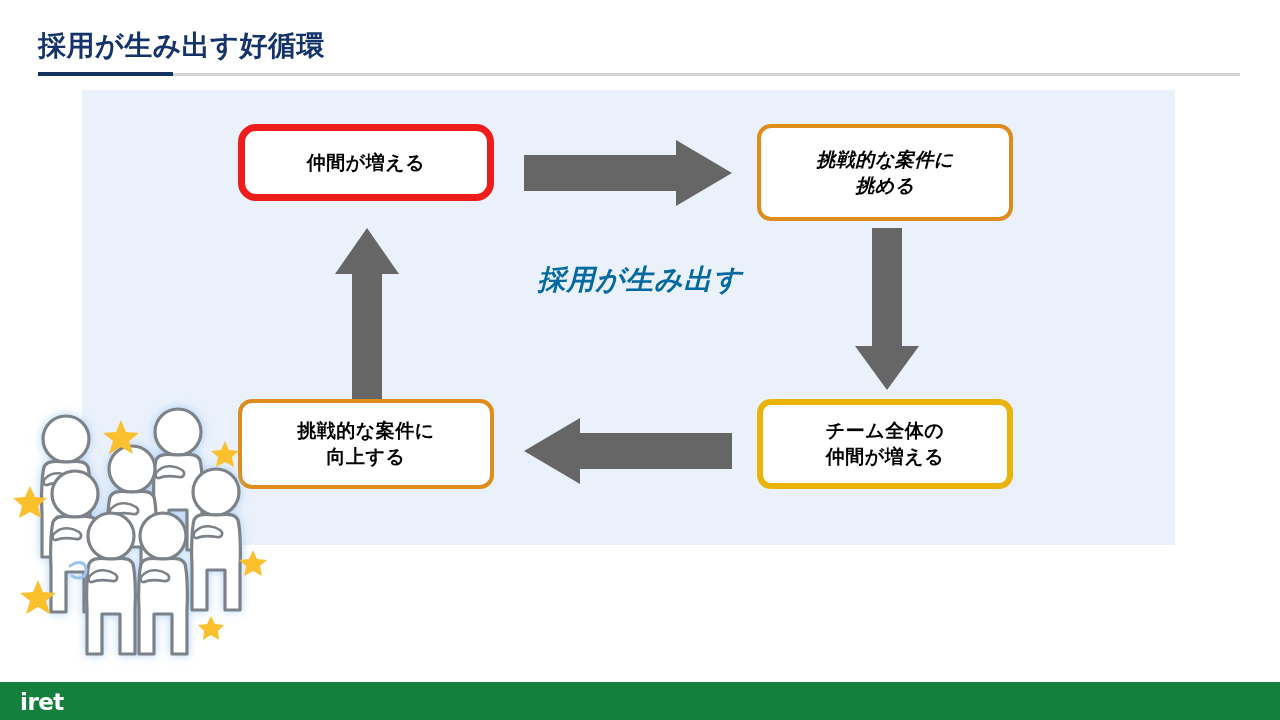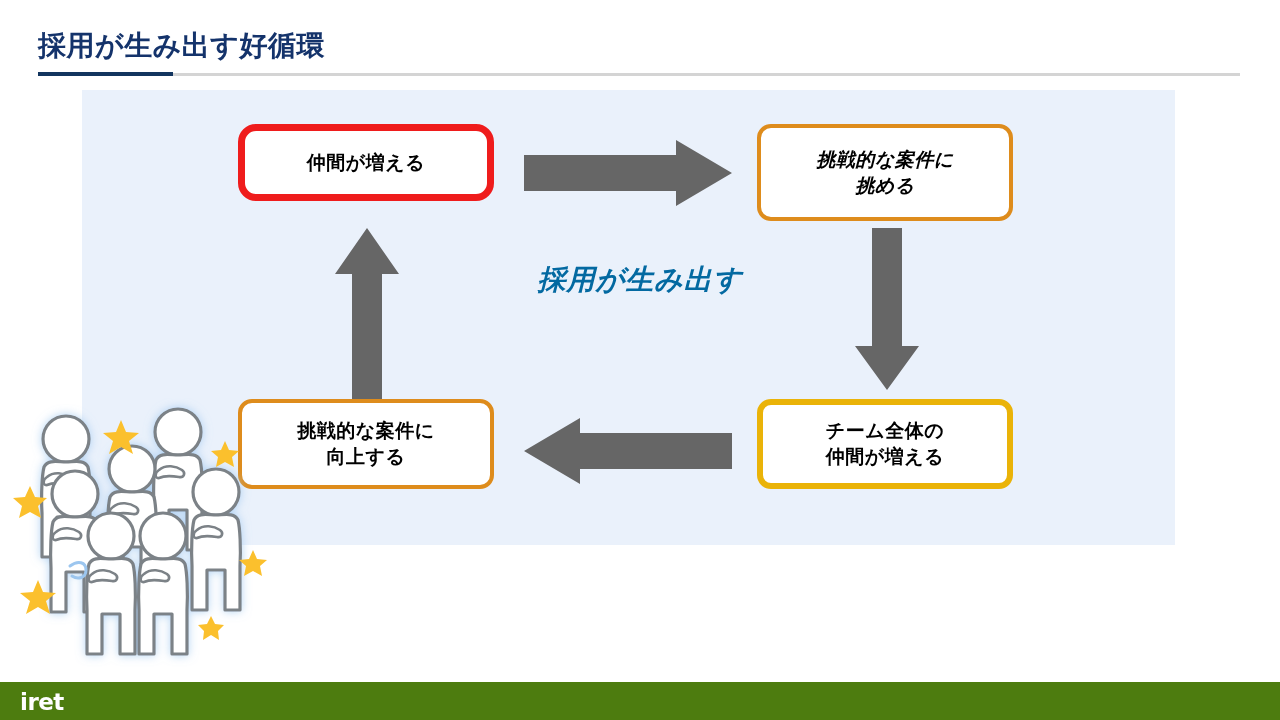--- a/index.html
+++ b/index.html
@@ -130,21 +130,21 @@
     height: 278px;
   }
 
   
   #footer-bar {
     position: absolute;
     left: 0;
     bottom: 0;
     width: 1280px;
     height: 38px;
-    background: #4d7c0f;
+    background: #15803d;
   }
   #footer-logo {
     position: absolute;
     left: 20px;
     top: 7px;
     color: #ffffff;
     font-size: 23px;
     font-weight: bold;
     letter-spacing: -0.5px;
     font-family: "DejaVu Sans", sans-serif;

